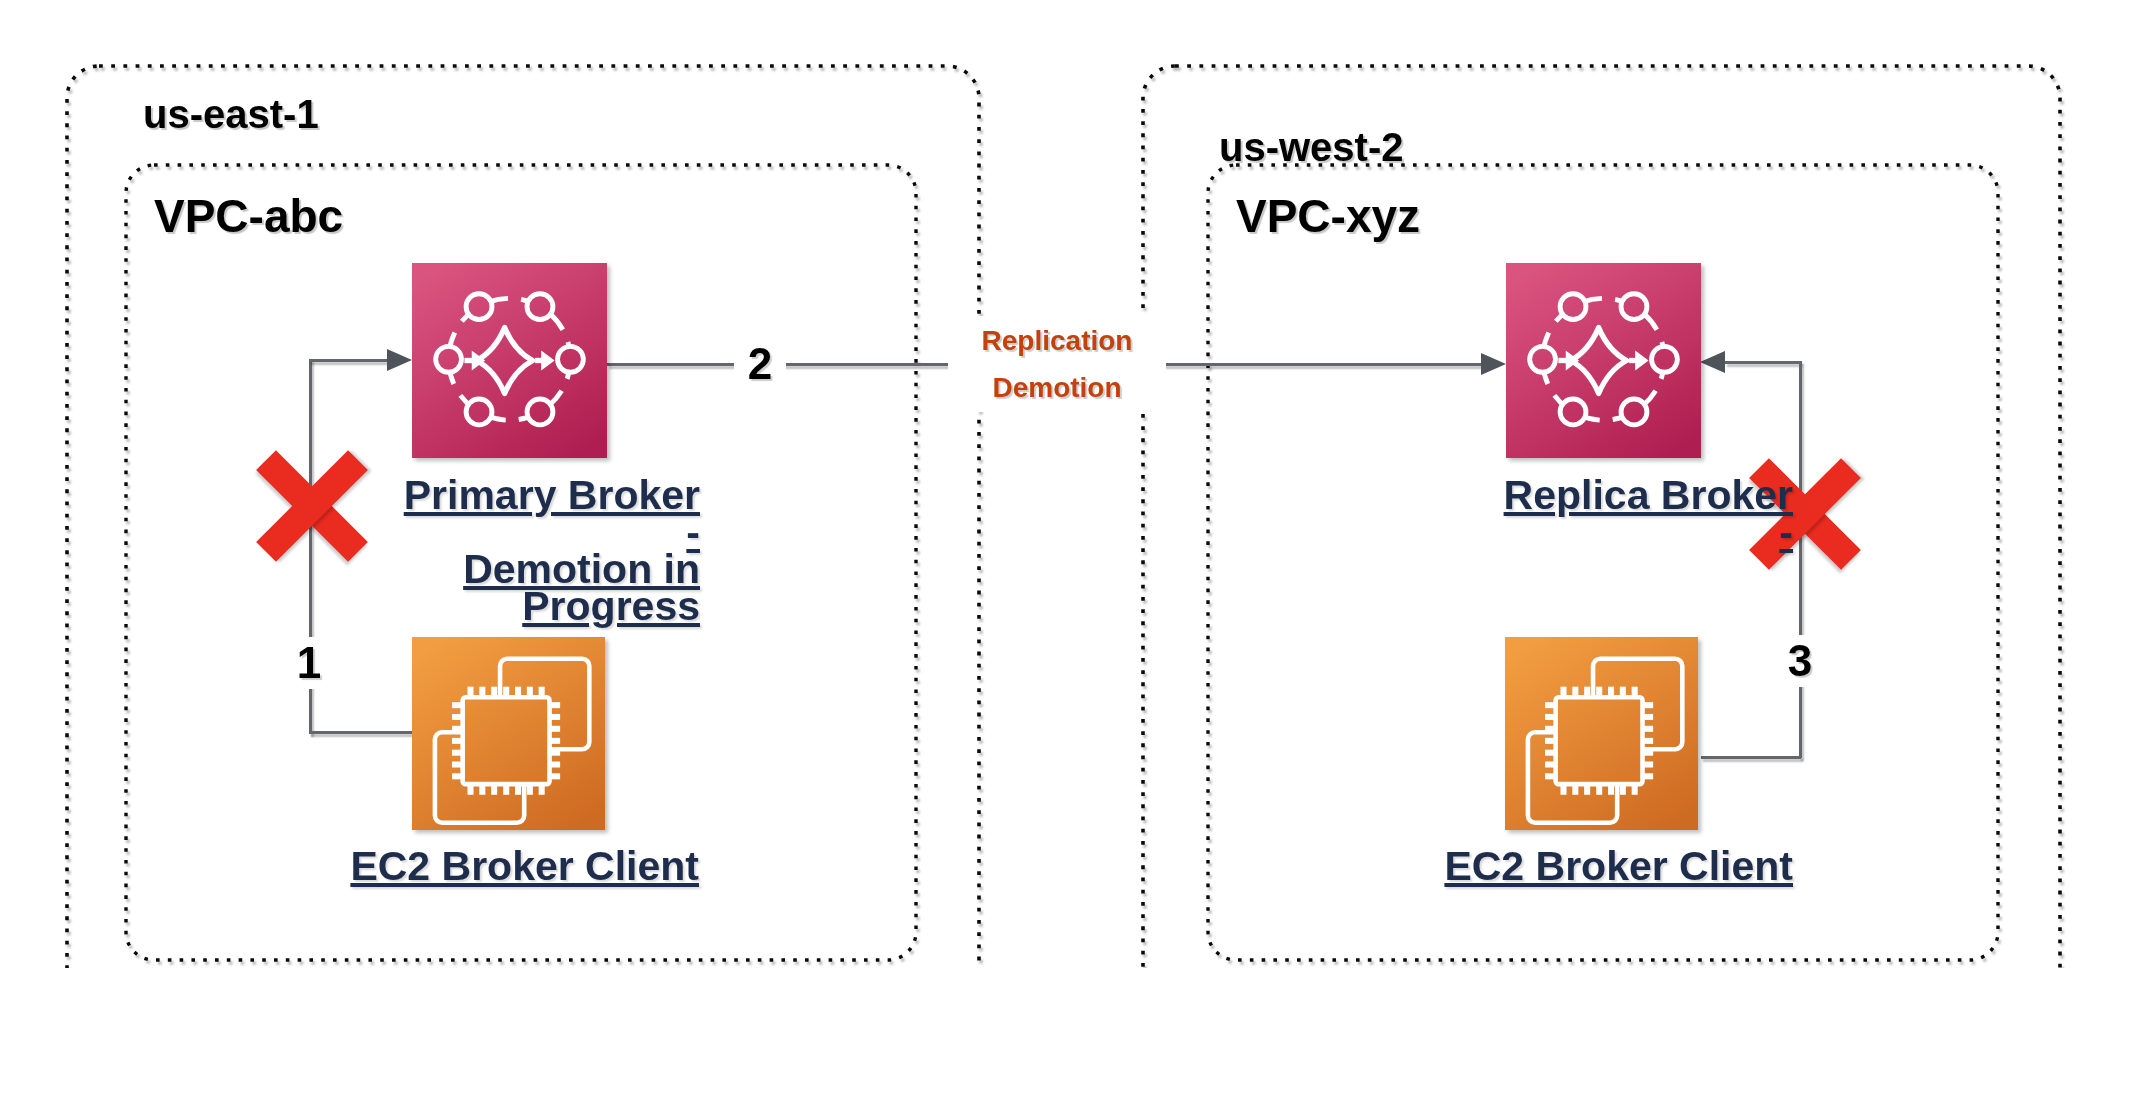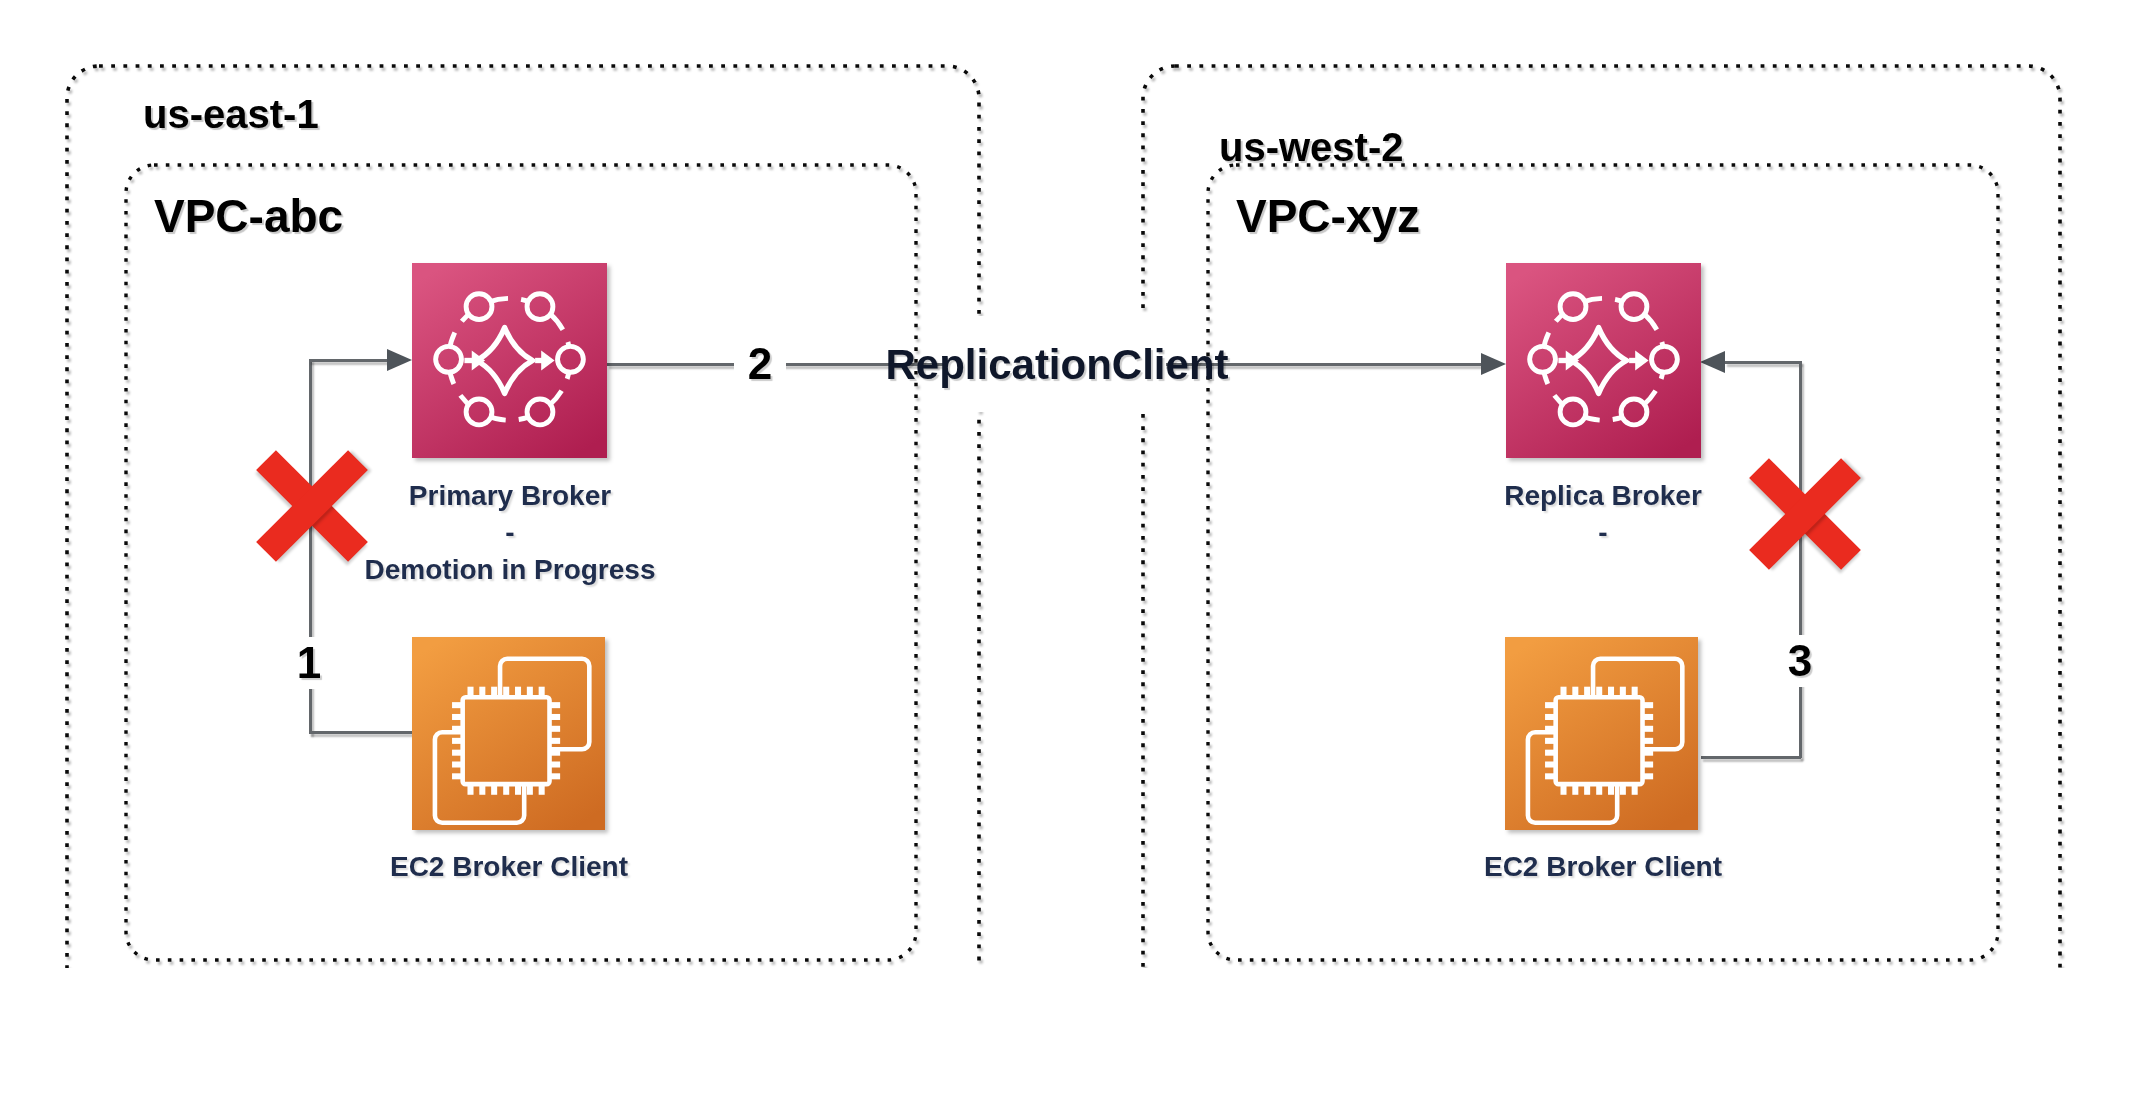--- a/index.html
+++ b/index.html
@@ -56,33 +56,34 @@
     background: #ffffff; text-align: center;
     font-size: 44px; font-weight: bold; color: #000;
     text-shadow: 2px 2px 1px rgba(0,0,0,0.2);
   }
 
   
   .replication-label {
     position: absolute;
     left: 948px; top: 316px; width: 218px; height: 96px;
     background: #ffffff;
-    display: flex; flex-direction: row; justify-content: center; align-items: center;
-    font-size: 42px; font-weight: bold; color: #0f172a; line-height: 47px;
+    display: flex; flex-direction: column; justify-content: center; align-items: center;
+    font-size: 28px; font-weight: bold; color: #c2410c; line-height: 47px;
     text-shadow: 2px 2px 1px rgba(0,0,0,0.2);
     white-space: nowrap;
   }
 
   
   .node-label {
     position: absolute;
-    width: 380px; text-align: center;
-    font-size: 28px; font-weight: bold; line-height: 37px;
+    width: 380px; text-align: right;
+    font-size: 41px; font-weight: bold; line-height: 37px;
     color: var(--node-label-color);
     text-shadow: 2px 2px 2px rgba(0,0,0,0.15);
+    text-decoration: underline;
   }
 
   
   .icon {
     position: absolute;
     box-shadow: 3px 3px 4px rgba(0,0,0,0.25);
   }
 
   
   .xmark { position: absolute; width: 92px; height: 90px; }
@@ -131,21 +132,21 @@
   <div class="arrowhead arrow-left" style="left:1700px;top:351px;"></div>
   <div class="line" style="left:1799px;top:361px;width:3px;height:397px;"></div>
   <div class="line" style="left:1701px;top:756px;width:100px;height:3px;"></div>
 
   <div class="step-label" style="left:283px;top:637px;">1</div>
   <div class="step-label" style="left:734px;top:338px;">2</div>
   <div class="step-label" style="left:1774px;top:635px;">3</div>
 
   <div class="replication-label">
     <span>Replication</span>
-    <span>Client</span>
+    <span>Demotion</span>
   </div>
 
   <div class="xmark" style="left:266px;top:461px;">
     <div class="xbar b1"></div>
     <div class="xbar b2"></div>
   </div>
   <div class="xmark" style="left:1759px;top:469px;">
     <div class="xbar b1"></div>
     <div class="xbar b2"></div>
   </div>

